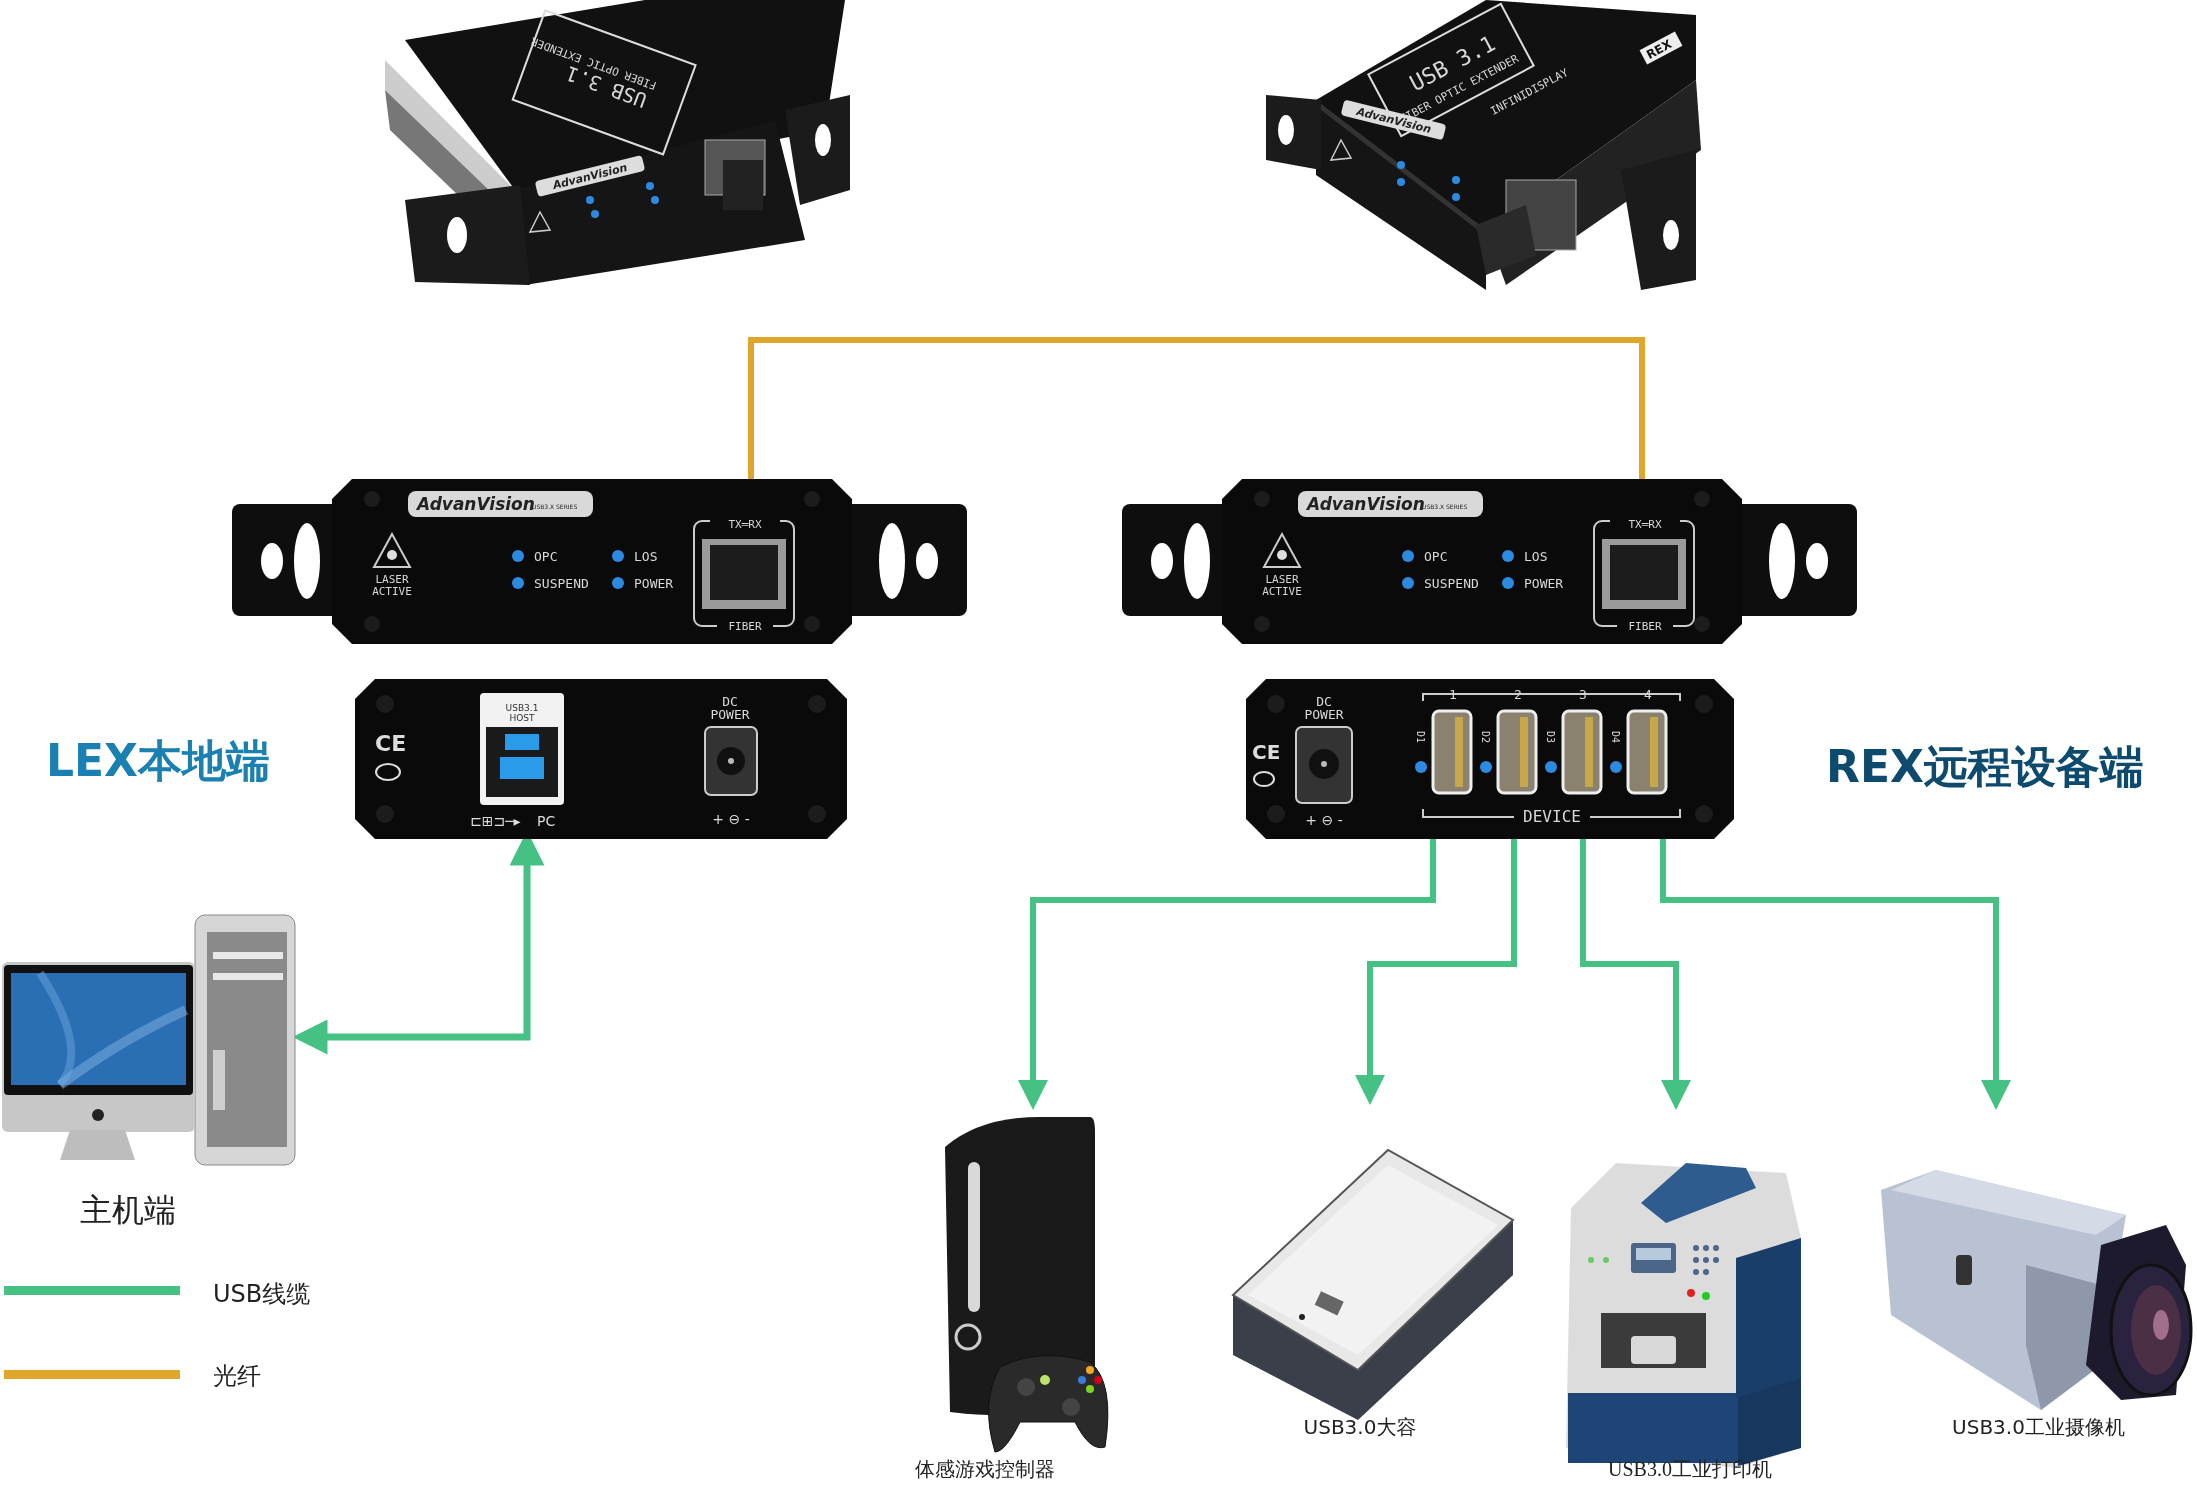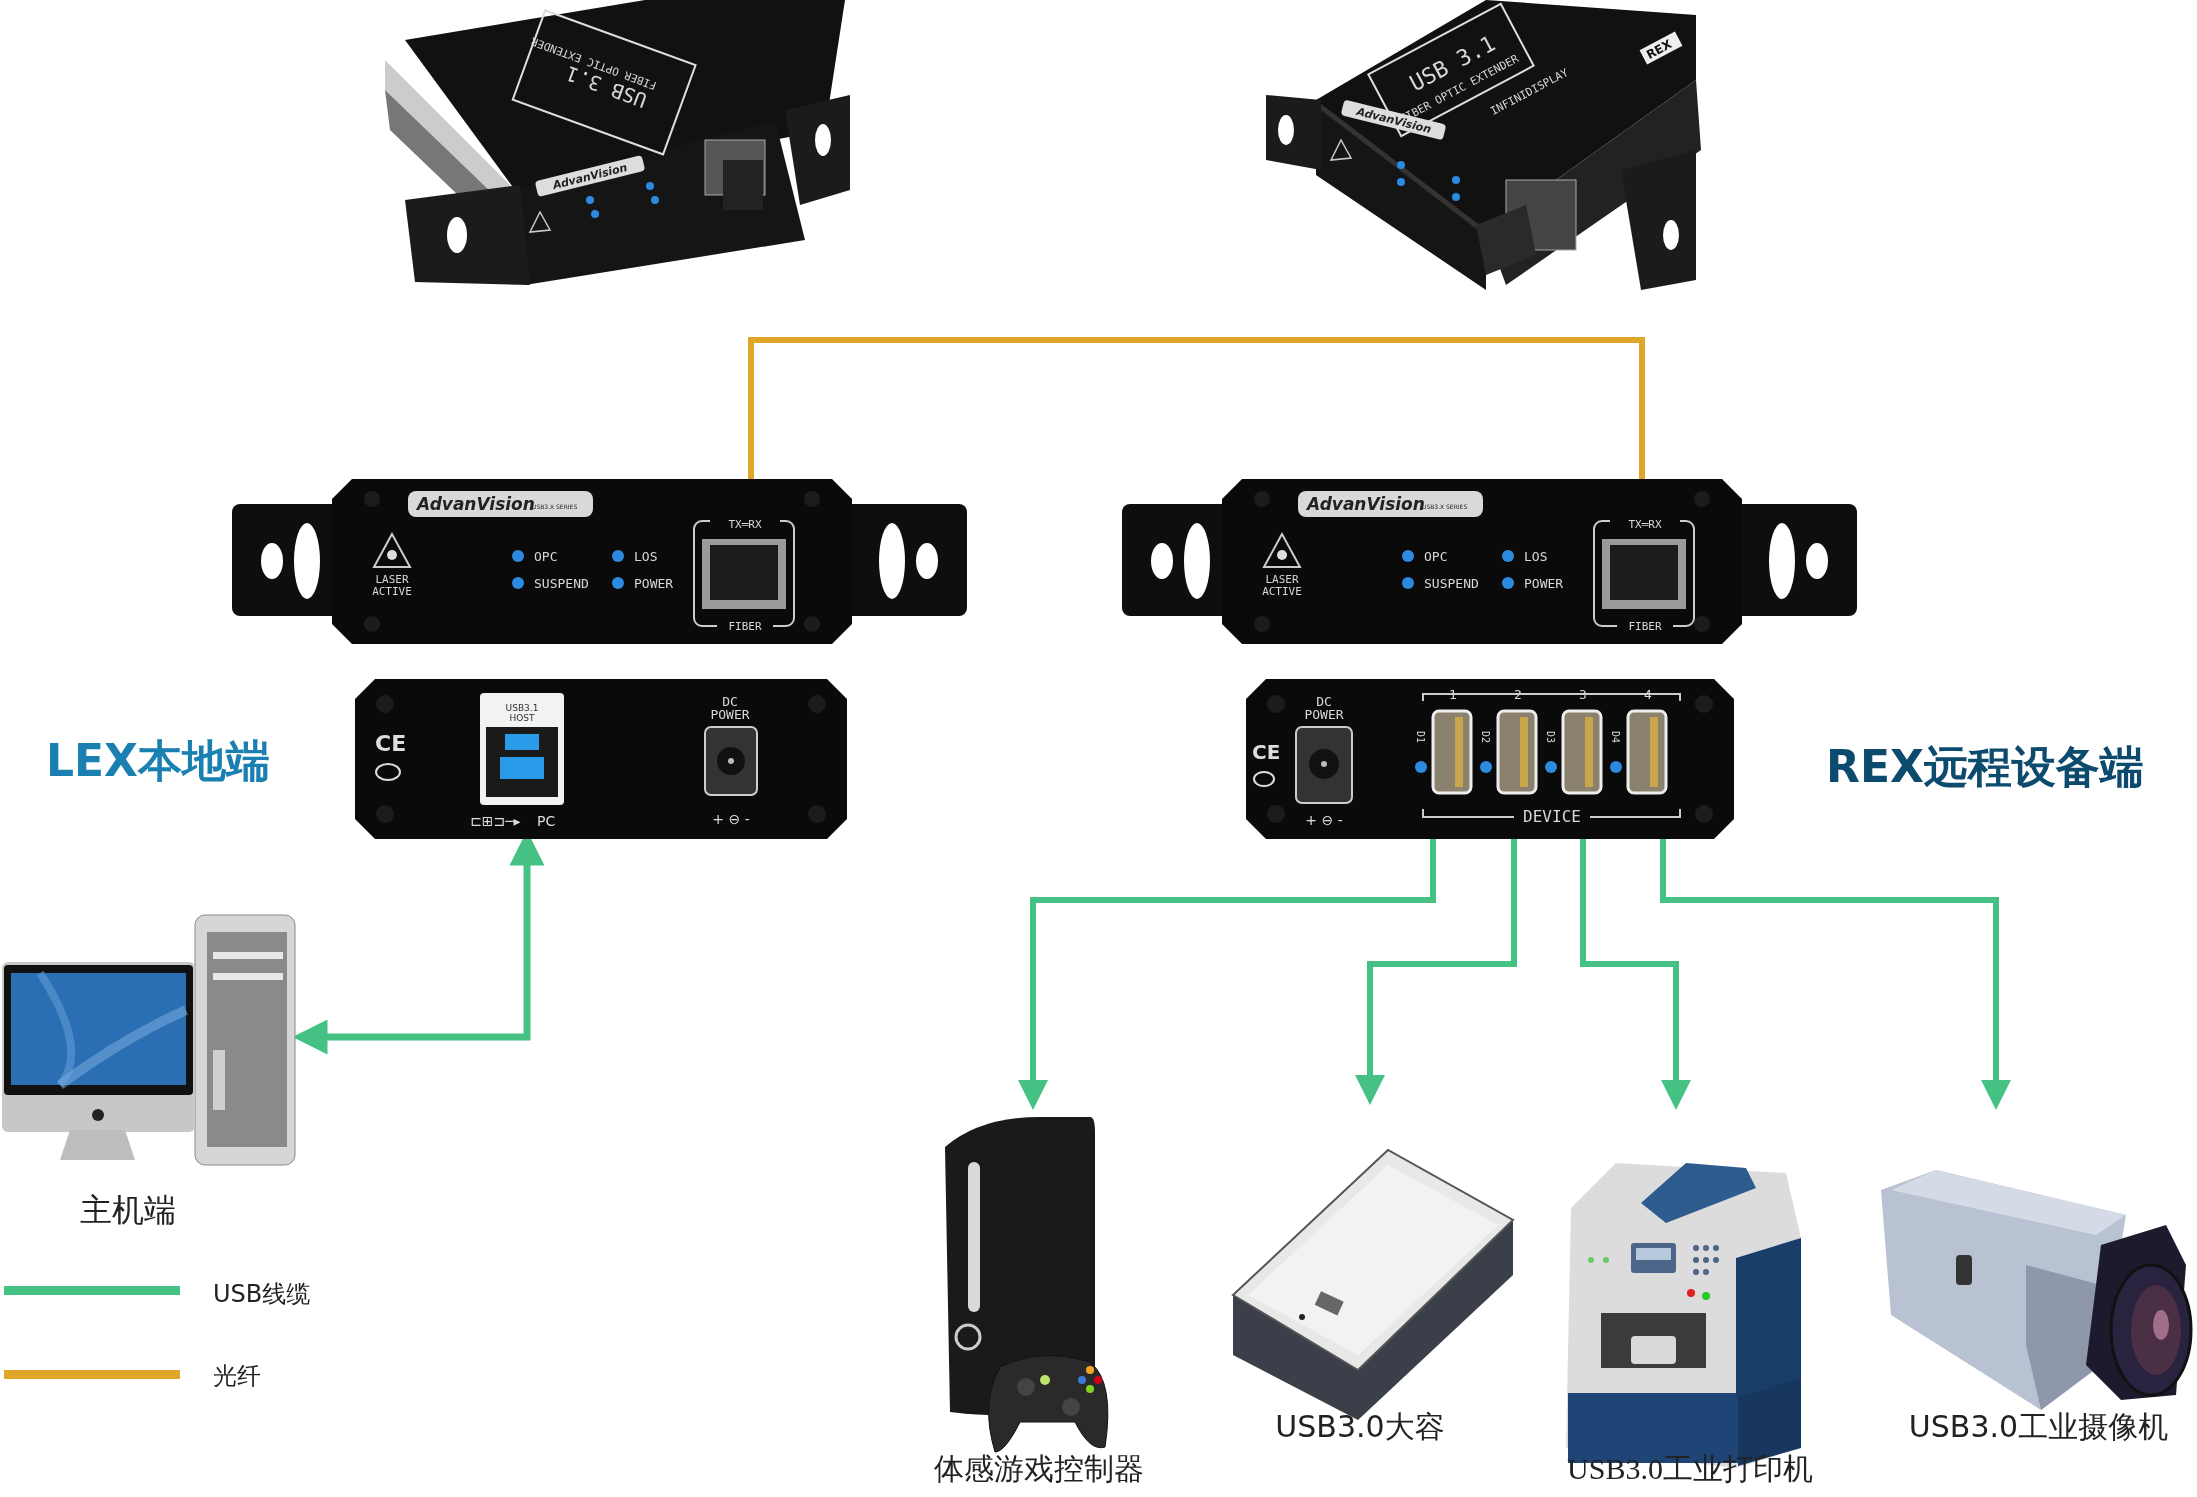--- a/index.html
+++ b/index.html
@@ -1,21 +1,21 @@
 <!DOCTYPE html>
 <html><head>
 <meta charset="utf-8">
 <style>
   html, body { margin: 0; padding: 0; background: #ffffff; }
   body { width: 2197px; height: 1497px; position: relative; overflow: hidden;
          font-family: "DejaVu Sans", "Liberation Sans", sans-serif; }
   .abs { position: absolute; }
   svg.wires { position: absolute; left: 0; top: 0; }
   .label-blue { color: #1a7fb1; font-weight: bold; font-size: 44px; letter-spacing: 0px; }
-  .cap { font-size: 30px; color: #222; text-align: center; line-height: 44px; }
+  .cap { font-size: 20px; color: #222; text-align: center; line-height: 44px; }
   .legend-text { font-size: 24px; color: #222; }
   .panel-text { font-family: "DejaVu Sans Mono", "Liberation Mono", monospace; fill: #d8d8d8; }
 </style>
 </head>
 <body>
 
 <svg class="wires" width="2197" height="1497">
   <defs>
     <marker id="arrG" viewBox="0 0 10 10" refX="5" refY="5" markerWidth="5" markerHeight="5" orient="auto-start-reverse">
       <path d="M0,0 L10,5 L0,10 z" fill="#45C184"></path>
@@ -337,21 +337,21 @@
   <polygon points="5,25 60,5 250,50 225,200 165,245 15,150" fill="#b8c2d2"></polygon>
   <polygon points="60,5 250,50 220,70 15,25" fill="#d5dbe6"></polygon>
   <polygon points="150,100 225,120 225,200 165,245 150,180" fill="#8e98aa"></polygon>
   <rect x="80" y="90" width="16" height="30" rx="4" fill="#333"></rect>
   <polygon points="225,80 290,60 310,100 300,230 245,235 210,200" fill="#1e1a2e"></polygon>
   <ellipse cx="275" cy="165" rx="40" ry="65" fill="#2a2340" stroke="#111" stroke-width="3"></ellipse>
   <ellipse cx="280" cy="165" rx="25" ry="45" fill="#4a2f45"></ellipse>
   <ellipse cx="285" cy="160" rx="8" ry="15" fill="#c58aa6" opacity="0.7"></ellipse>
 </svg>
 
-<div class="abs cap" style="left:874px;top:1447px;width:330px;">
+<div class="abs cap" style="left:820px;top:1447px;width:330px;">
   <div>体感游戏控制器</div>
 </div>
 <div class="abs cap" style="left:1210px;top:1405px;width:300px;">
   <div>USB3.0大容</div>
 </div>
 <div class="abs cap" style="left:1520px;top:1447px;width:340px;font-family:Liberation Serif, serif;">
   <div>USB3.0工业打印机</div>
 </div>
 <div class="abs cap" style="left:1880px;top:1405px;width:317px;">
   <div>USB3.0工业摄像机</div>

